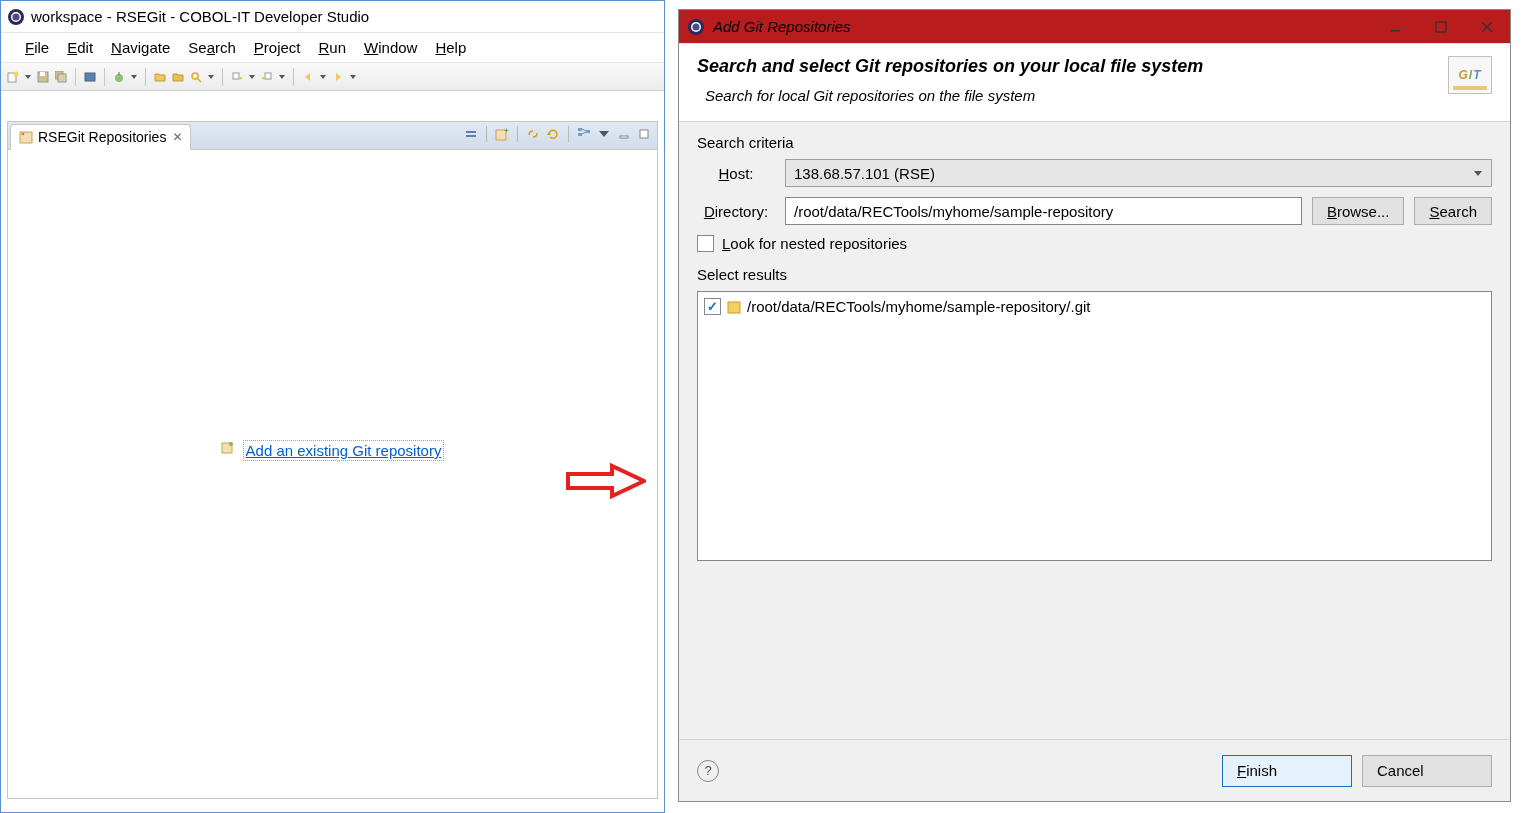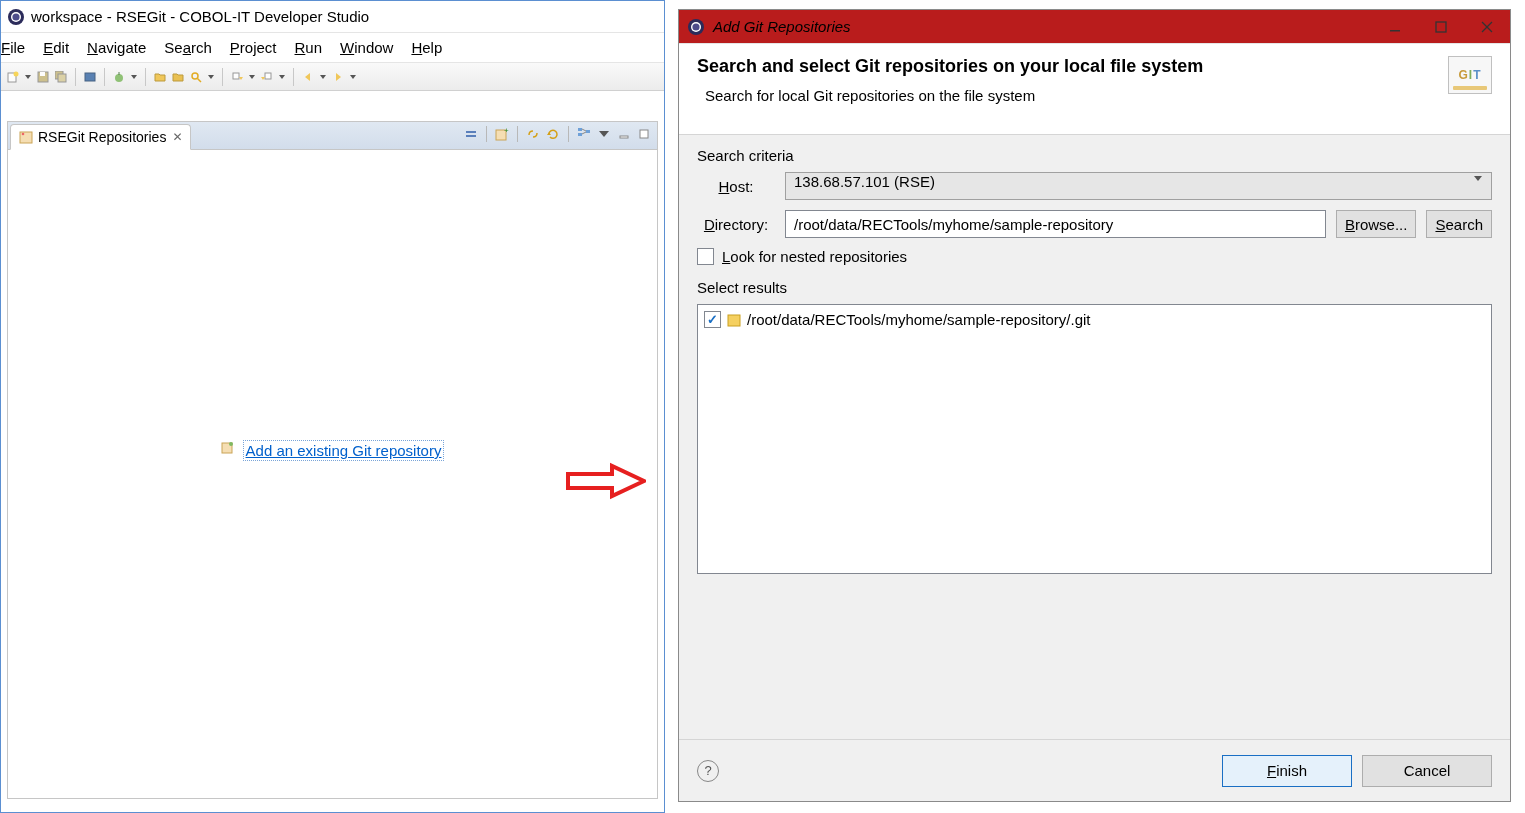--- a/index.html
+++ b/index.html
@@ -3,21 +3,21 @@
 <meta charset="utf-8">
 <style>
   * { box-sizing: border-box; margin: 0; padding: 0; font-family: "Segoe UI", Tahoma, sans-serif; }
   body { width: 1525px; height: 813px; background: #fff; position: relative; overflow: hidden; }
 
   
   .eclipse { position: absolute; left: 0; top: 0; width: 665px; height: 813px; border: 1px solid #5b8fd1; background: #fff; }
   .ecl-titlebar { height: 32px; display: flex; align-items: center; padding-left: 6px; gap: 6px; background: #fff; border-bottom: 1px solid #e5e5e5; }
   .ecl-titlebar .logo { width: 18px; height: 18px; }
   .ecl-title { font-size: 15px; color: #000; }
-  .ecl-menubar { height: 30px; display: flex; align-items: center; padding-left: 0; gap: 18px; border-bottom: 1px solid #e5e5e5; font-size: 15px; }
+  .ecl-menubar { height: 30px; display: flex; align-items: center; padding-left: 24px; gap: 18px; border-bottom: 1px solid #e5e5e5; font-size: 15px; }
   .ecl-menubar span { color: #000; }
   .ecl-menubar span u { text-decoration: underline; }
   .ecl-toolbar { height: 28px; background: linear-gradient(#f9f9f9,#ececec); border-bottom: 1px solid #d0d0d0; display: flex; align-items: center; padding: 0 6px; gap: 6px; }
   .tb-icon { width: 12px; height: 12px; opacity: .85; }
   .tb-dd { width: 6px; height: 6px; }
   .tb-sep { width: 1px; height: 18px; background: #c8c8c8; margin: 0 2px; }
 
   .ecl-body { position: absolute; left: 6px; top: 120px; right: 6px; bottom: 6px; }
   .view-tabrow { height: 28px; display: flex; align-items: flex-end; background: linear-gradient(#e0e8f2,#d2ddeb); border: 1px solid #c6c6c6; border-bottom: none; position: relative; }
   .view-tab { background: #fff; border: 1px solid #c6c6c6; border-bottom: 1px solid #fff; height: 26px; display: flex; align-items: center; padding: 4px 8px; font-size: 14px; margin-left: 2px; border-radius: 4px 4px 0 0; position: relative; top: 1px; }
@@ -35,55 +35,55 @@
 
   .arrow { position: absolute; left: 566px; top: 462px; width: 80px; height: 38px; }
 
   
   .dialog { position: absolute; left: 678px; top: 9px; width: 833px; height: 793px; border: 1px solid #8a8a8a; background: #f0f0f0; }
   .dlg-titlebar { height: 34px; display: flex; align-items: center; justify-content: space-between; padding-left: 8px; background: #b91c1c; border-bottom: 1px solid #e5e5e5; font-style: italic; }
   .dlg-titlebar .left { display: flex; align-items: center; gap: 8px; }
   .dlg-title { font-size: 15px; }
   .dlg-winbtns { display: flex; align-items: center; }
   .dlg-winbtns div { width: 46px; height: 32px; display: flex; align-items: center; justify-content: center; }
-  .dlg-header { background: #fff; padding: 12px 18px 30px 18px; display: flex; align-items: flex-start; justify-content: space-between; border-bottom: 1px solid #d5d5d5; }
+  .dlg-header { background: #fff; padding: 12px 18px 17px 18px; display: flex; align-items: flex-start; justify-content: space-between; border-bottom: 1px solid #d5d5d5; font-style: italic; }
   .dlg-header h2 { font-size: 18px; font-weight: 700; color: #000; margin-bottom: 10px; }
   .dlg-header p { font-size: 15px; color: #000; margin-left: 8px; }
   .git-badge { width: 44px; height: 38px; border: 1px solid #c0c0c0; background: #f7f7f7; display: flex; flex-direction: column; align-items: center; justify-content: center; font-size: 12px; font-weight: 700; letter-spacing: 1px; position:relative;}
   .git-badge span:nth-child(1){color:#c79a3a;} .git-badge span:nth-child(2){color:#7dae5b;} .git-badge span:nth-child(3){color:#5a90c8;}
   .git-badge .row{display:flex;}
   .git-badge .bar{position:absolute;bottom:3px;left:4px;right:4px;height:4px;background:#e8c878;border-radius:1px;}
 
   .dlg-body { padding: 12px 18px 4px 18px; }
   .group-label { font-size: 15px; color: #000; margin-bottom: 8px; }
   .form-row { display: flex; align-items: center; gap: 10px; margin-bottom: 10px; }
   .form-row .lbl { width: 78px; font-size: 15px; text-align: center; }
   .form-row .lbl u, .chk-row u { text-decoration: underline; }
-  .combo { flex: 1; height: 28px; background: #e6e6e6; border: 1px solid #a0a0a0; display: flex; align-items: flex-start; padding: 0 8px; font-size: 15px; position: relative; }
+  .combo { flex: 1; height: 28px; background: #e6e6e6; border: 1px solid #a0a0a0; display: flex; align-items: center; padding: 0 8px; font-size: 15px; position: relative; }
   .combo .dd { position: absolute; right: 8px; }
   .tinput { flex: 1; height: 28px; border: 1px solid #828790; background: #fff; padding: 0 8px; font-size: 15px; }
-  .btn { height: 28px; padding: 0 8px; font-size: 15px; background: #e1e1e1; border: 1px solid #adadad; display: flex; align-items: center; }
+  .btn { height: 28px; padding: 0 14px; font-size: 15px; background: #e1e1e1; border: 1px solid #adadad; display: flex; align-items: center; }
   .btn u { text-decoration: underline; }
   .chk-row { display: flex; align-items: center; gap: 8px; font-size: 15px; margin-top: 4px; margin-bottom: 14px; }
   .chk { width: 17px; height: 17px; border: 1px solid #828790; background: #fff; }
 
   .results-filterrow{ display:flex; align-items:center; gap:6px; margin-bottom:4px;}
   .filter { height: 28px; border: 1px solid #c0c0c0; background: #fff; padding: 0 8px; font-size: 15px; color: #9a9a9a; font-style: italic; flex:1;}
   .side-icons{display:flex;flex-direction:column;gap:8px;padding-top:2px;}
   .side-icons .si{width:14px;height:14px;}
   .results-row{display:flex;align-items:flex-start;gap:6px;}
   .results-box { flex:1; height: 270px; border: 1px solid #828790; background: #fff; padding: 6px; font-size: 15px; }
   .result-item { display: flex; align-items: center; gap: 6px; }
   .result-item .chk2 { width: 17px; height: 17px; border: 1px solid #828790; background: #fff; display: flex; align-items: center; justify-content: center; color: #1a6fc4; font-size: 13px; font-weight:700;}
   .result-item .folder { width: 14px; height: 14px; }
 
   .dlg-footer { position: absolute; left: 0; right: 0; bottom: 0; height: 62px; border-top: 1px solid #d5d5d5; background: #f0f0f0; display: flex; align-items: center; justify-content: space-between; padding: 0 18px; }
   .help-btn { width: 22px; height: 22px; border: 1.5px solid #888; border-radius: 50%; display: flex; align-items: center; justify-content: center; font-size: 13px; color: #555; }
   .footer-btns { display: flex; gap: 10px; }
-  .footer-btns .btn { width: 130px; height: 32px; justify-content: center; text-align:center;}
+  .footer-btns .btn { width: 130px; height: 32px; justify-content: flex-start; text-align:center;}
   .btn-primary { border: 1.5px solid #1a6fc4; background: #e5f1fb; }
 
 </style>
 </head>
 <body>
 
 <div class="eclipse">
   <div class="ecl-titlebar">
     <svg class="logo" viewBox="0 0 18 18">
         <circle cx="9" cy="9" r="8" fill="#2b2b5a"></circle>

